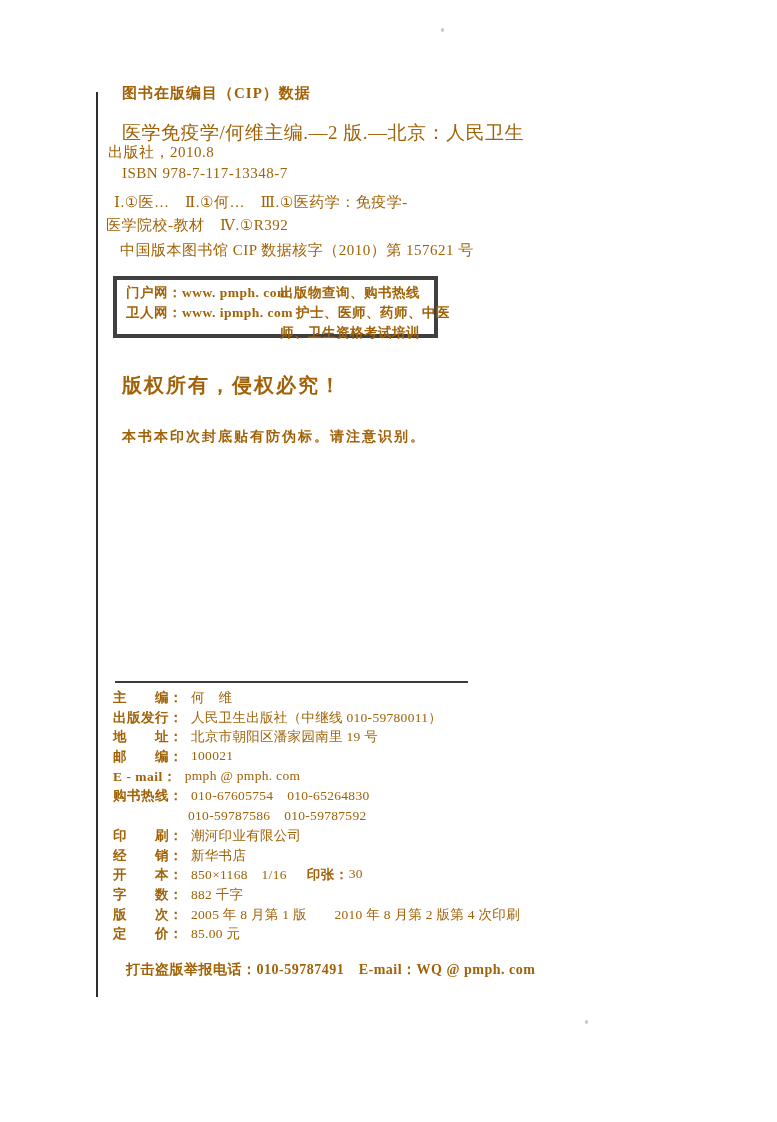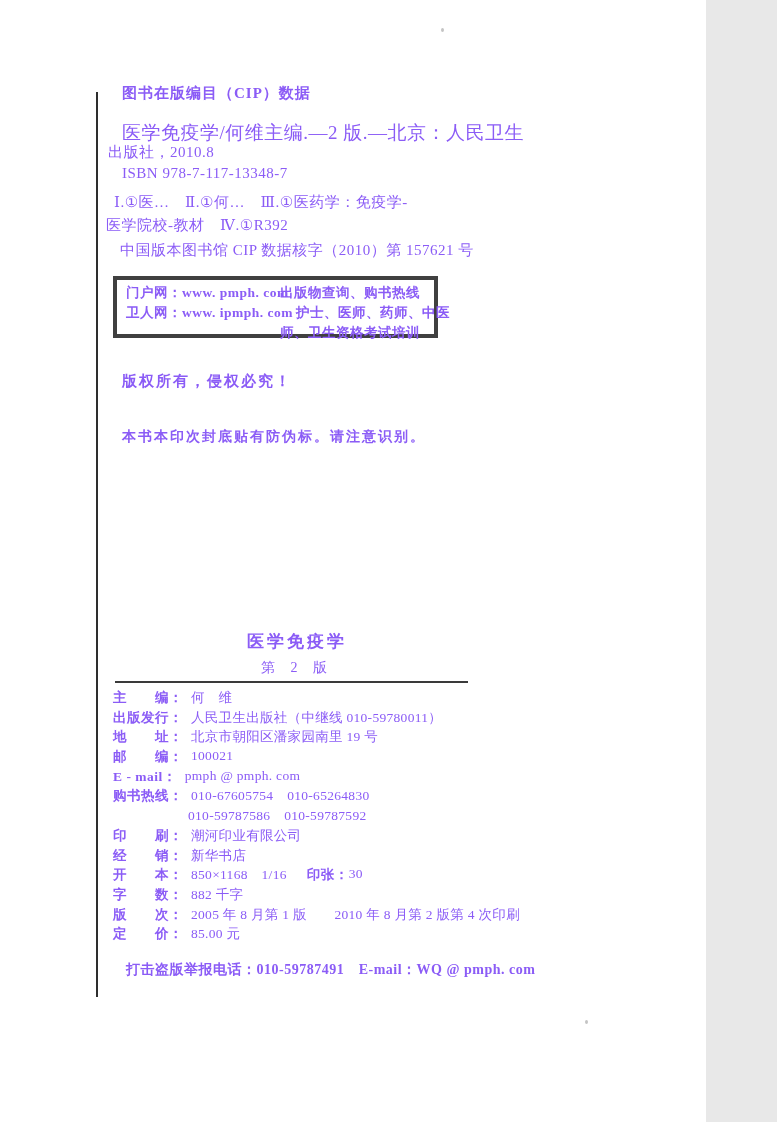--- a/index.html
+++ b/index.html
@@ -1,42 +1,42 @@
 <!DOCTYPE html>
 <html><head>
 <meta charset="utf-8">
 <style>
   html,body{margin:0;padding:0;background:#e8e8e8;}
   .page{
     position:relative;
-    width:706px;height:1122px;
+    width:777px;height:1122px;
     background:#ffffff;
     font-family:"Liberation Serif","DejaVu Serif",serif;
-    color:#8b5cf6;
+    color:#a16207;
     overflow:hidden;
   }
   .abs{position:absolute;white-space:nowrap;}
   
   .vrule{left:96px;top:92px;width:2px;height:905px;background:#2e2e2e;}
   
   .cip-header{left:122px;top:84px;font-size:15px;font-weight:700;letter-spacing:1px;}
   .cip-l1{left:122px;top:120px;font-size:19px;letter-spacing:0.5px;}
   .cip-l2{left:108px;top:143px;font-size:15px;letter-spacing:0.5px;}
   .cip-isbn{left:122px;top:165px;font-size:15px;letter-spacing:0.5px;}
   .cls-l1{left:114px;top:193px;font-size:15px;letter-spacing:0.5px;}
   .cls-l2{left:106px;top:216px;font-size:15px;letter-spacing:0.5px;}
   .cip-no{left:120px;top:241px;font-size:15px;letter-spacing:0.5px;}
   
   .pbox{left:113px;top:276px;width:325px;height:62px;border:4px solid #404040;box-sizing:border-box;}
   .pbox .cell{position:absolute;font-size:13.5px;font-weight:700;white-space:nowrap;letter-spacing:0.5px;}
   .p-r1l{left:9px;top:4px;}  .p-r1r{left:163px;top:4px;}
   .p-r2l{left:9px;top:24px;} .p-r2r{left:163px;top:24px;padding-left:16px;}
   .p-r3r{left:163px;top:44px;}
   
-  .copyright{left:122px;top:372px;font-size:15px;font-weight:700;letter-spacing:2px;}
+  .copyright{left:122px;top:372px;font-size:20px;font-weight:700;letter-spacing:2px;}
   .antifake{left:122px;top:428px;font-size:14px;font-weight:700;letter-spacing:2px;}
   
   .title-wrap{left:110px;top:630px;width:374px;text-align:center;white-space:nowrap;}
   .book-title{font-size:17px;font-weight:700;letter-spacing:3px;}
   .edition{font-size:14px;letter-spacing:6px;margin-top:6px;}
   .hrule{left:115px;top:681px;width:353px;height:2px;background:#3a3a3a;}
   
   .colophon{left:113px;top:689px;width:420px;}
   .crow{height:19.7px;display:flex;align-items:flex-start;font-size:13.5px;white-space:nowrap;}
   .crow .lab{font-weight:700;margin-right:8px;letter-spacing:0.5px;}
@@ -72,24 +72,20 @@
     <span class="cell p-r1l">门户网：www. pmph. com</span>
     <span class="cell p-r1r">出版物查询、购书热线</span>
     <span class="cell p-r2l">卫人网：www. ipmph. com</span>
     <span class="cell p-r2r">护士、医师、药师、中医</span>
     <span class="cell p-r3r">师、卫生资格考试培训</span>
   </div>
 
   <div class="abs copyright">版权所有，侵权必究！</div>
   <div class="abs antifake">本书本印次封底贴有防伪标。请注意识别。</div>
 
-  <div class="abs title-wrap">
-    <div class="book-title">医学免疫学</div>
-    <div class="edition">第 2 版</div>
-  </div>
   <div class="abs hrule"></div>
 
   <div class="abs colophon">
     <div class="crow">
       <span class="lab">主　　编：</span>
       <span class="val">何　维</span>
     </div>
     <div class="crow">
       <span class="lab">出版发行：</span>
       <span class="val">人民卫生出版社（中继线 010-59780011）</span>

